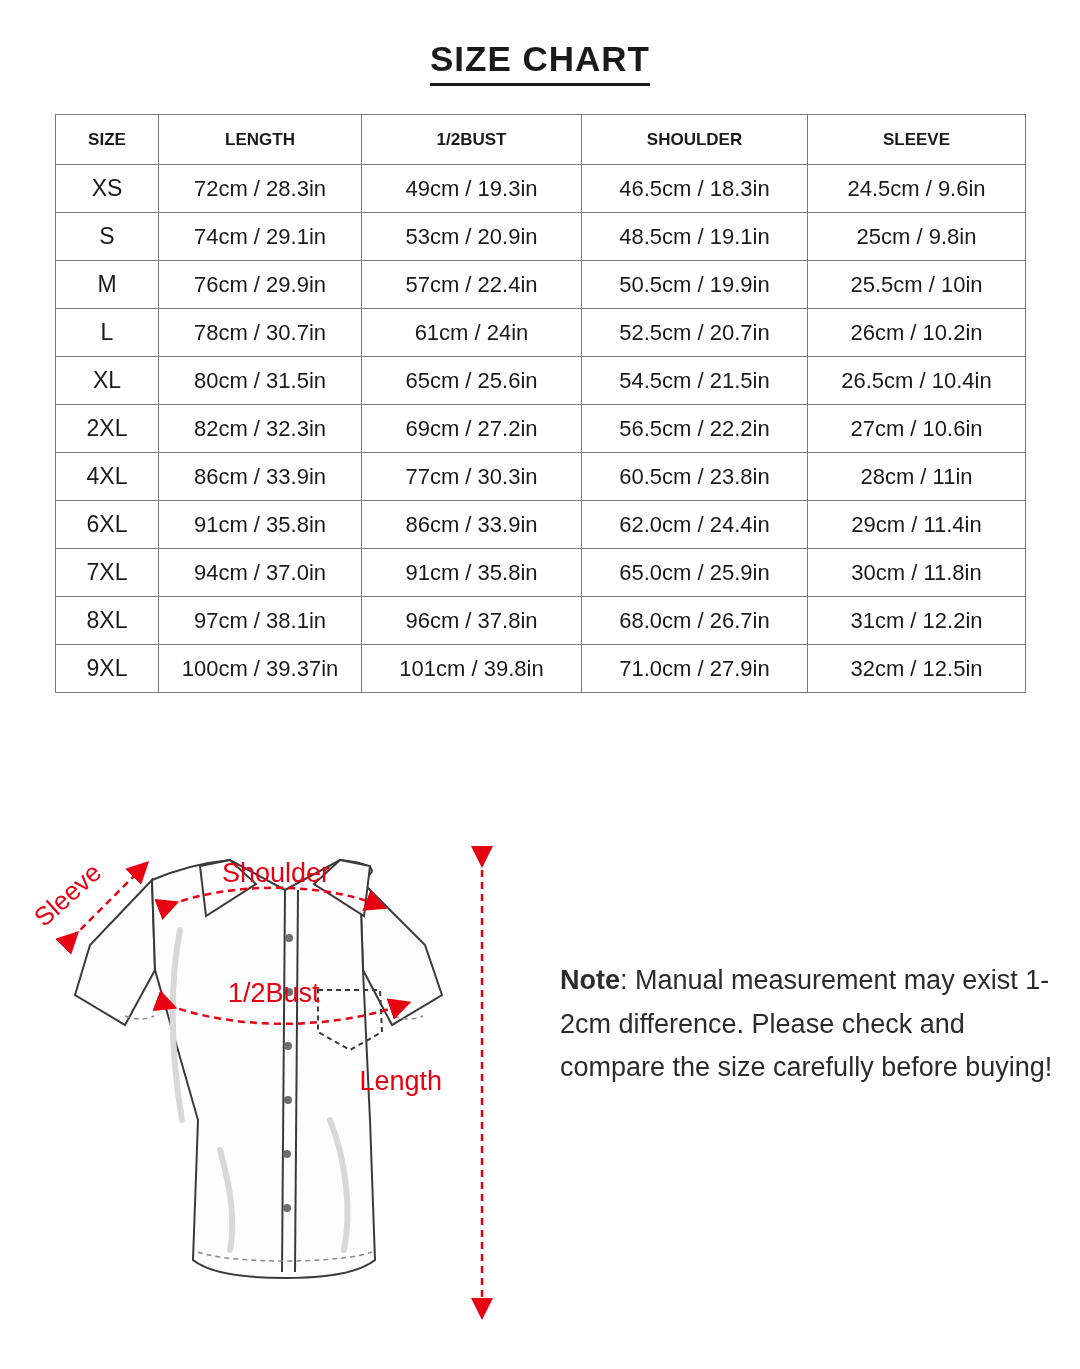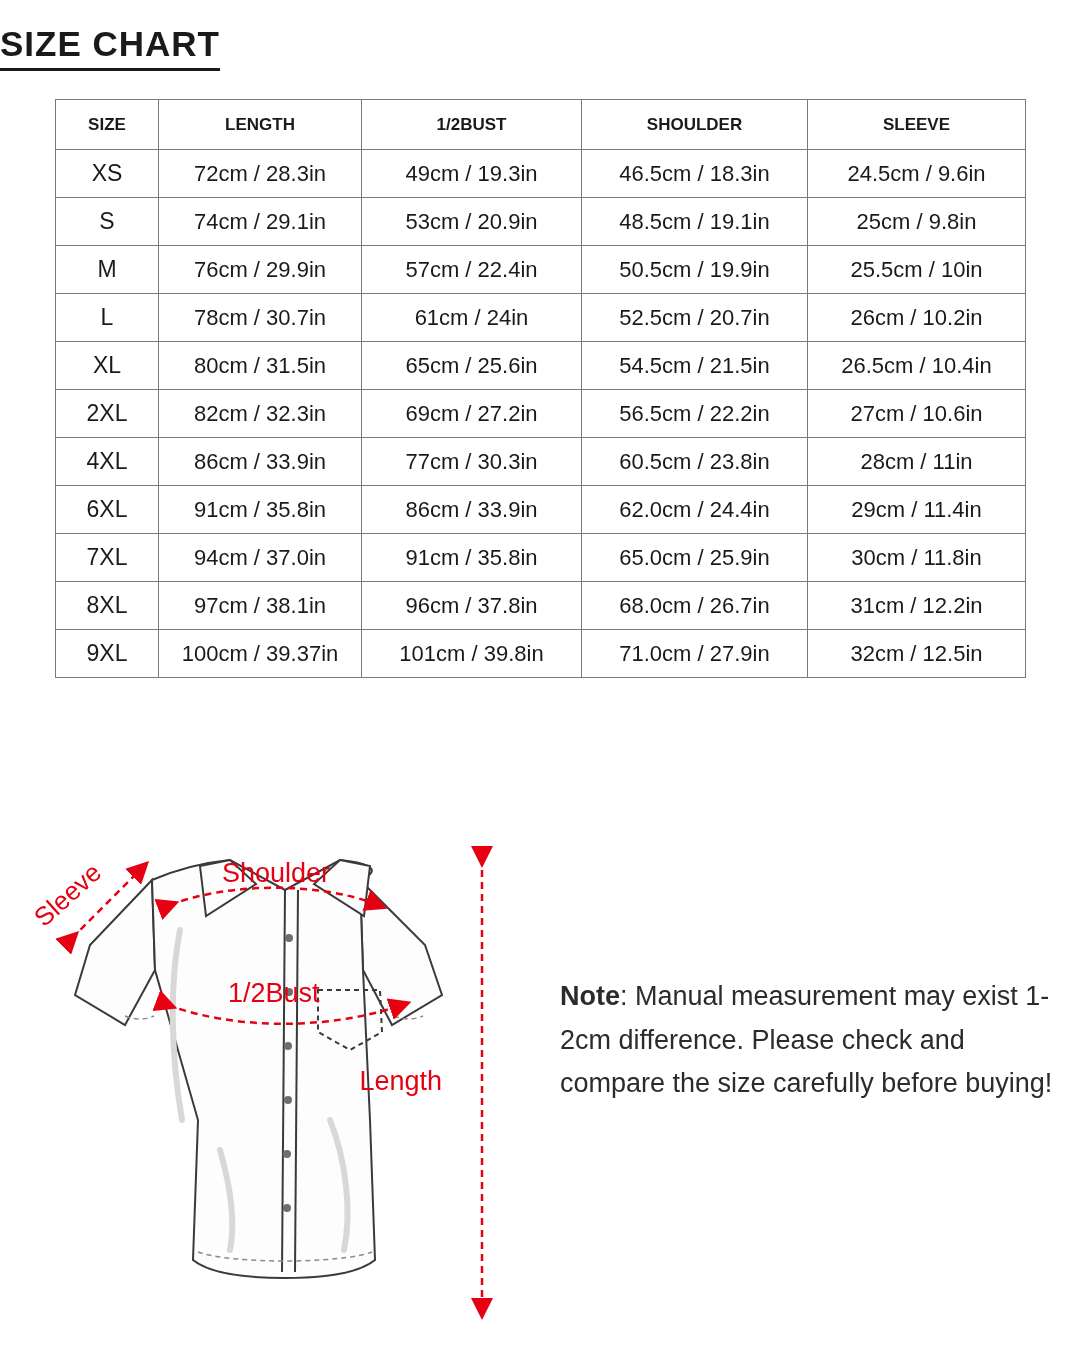--- a/index.html
+++ b/index.html
@@ -14,21 +14,22 @@
   }
   .page {
     position: relative;
     width: 1080px;
     height: 1369px;
     overflow: hidden;
   }
 
   
   .title-wrap {
-    padding-top: 24px;
+    text-align: center;
+    padding-top: 39px;
   }
   .title {
     display: inline-block;
     font-size: 35px;
     font-weight: bold;
     letter-spacing: 1px;
     padding-bottom: 4px;
     border-bottom: 3px solid #1a1a1a;
   }
 
@@ -79,21 +80,21 @@
   .diagram {
     position: absolute;
     left: 30px;
     top: 10px;
     width: 520px;
     height: 540px;
   }
   .note {
     position: absolute;
     left: 560px;
-    top: 165px;
+    top: 149px;
     width: 500px;
     font-size: 27px;
     line-height: 1.62;
     color: #2b2b2b;
   }
   .note b { font-weight: bold; }
 
   
 </style>
 </head>

